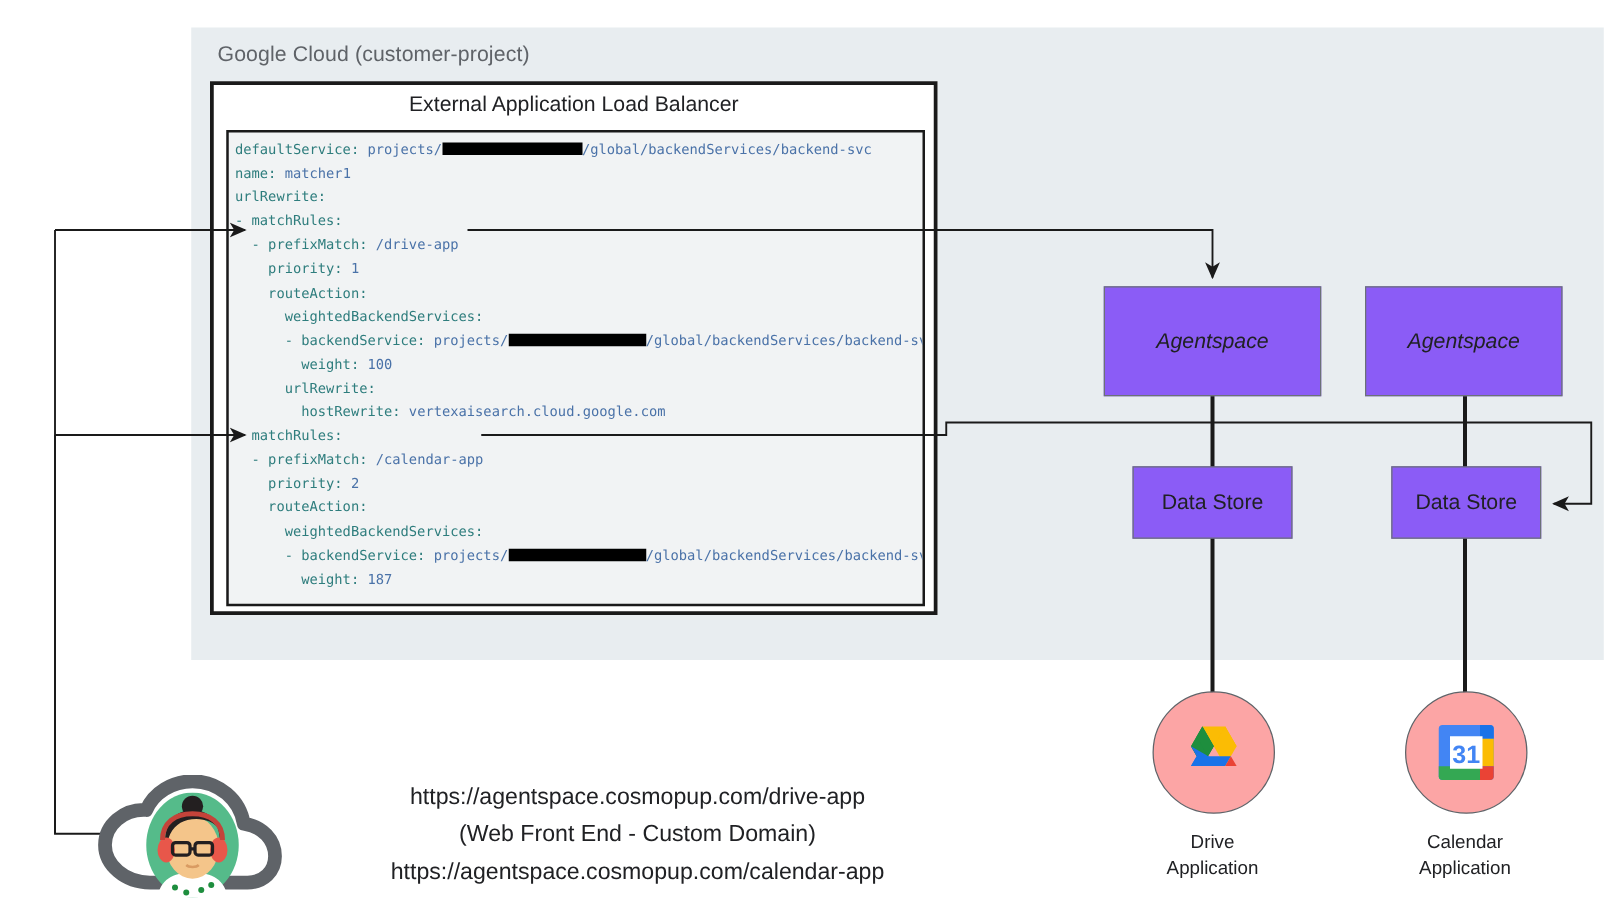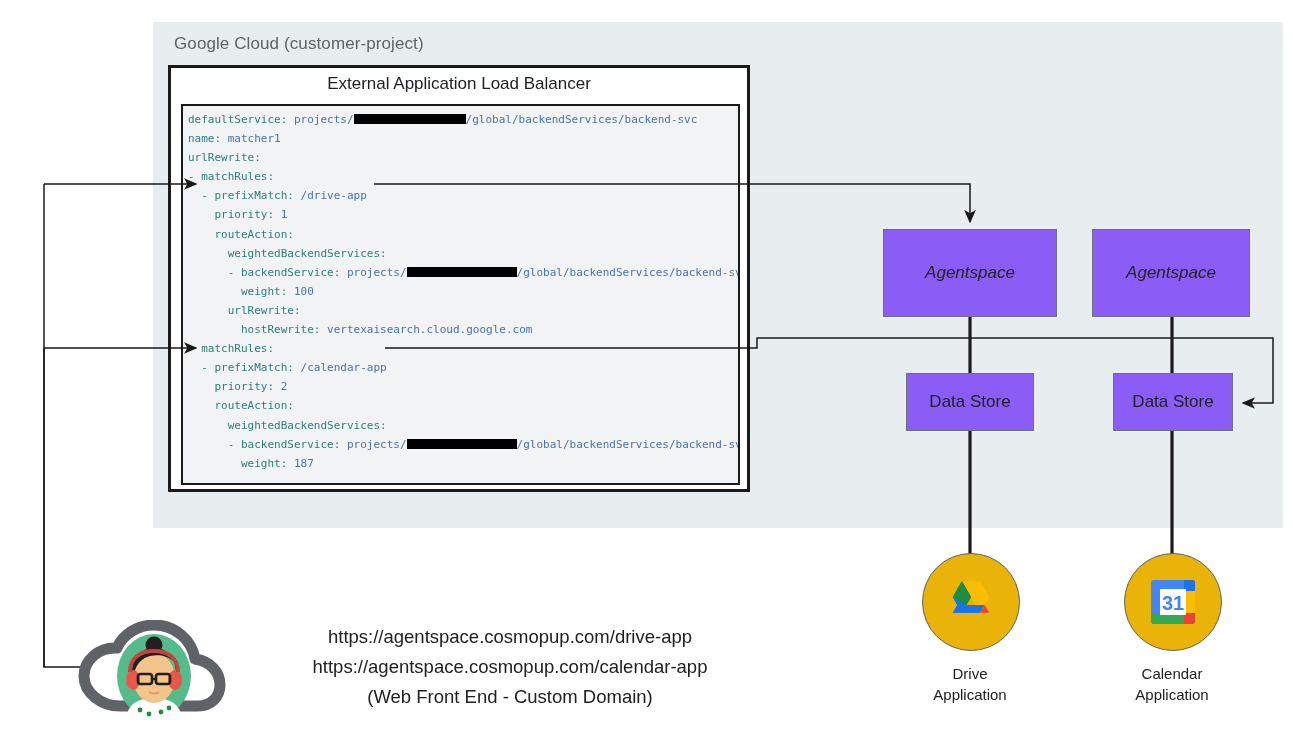--- a/index.html
+++ b/index.html
@@ -33,21 +33,21 @@
   .r2{width:110px;}
 
   
   .node{position:absolute;background:#8b5cf6;border:1.6px solid #6b7177;
         box-sizing:border-box;display:flex;align-items:center;justify-content:center;
         font-size:17px;color:#202124;}
   .node.italic{font-style:italic;}
 
   
   .appcircle{position:absolute;width:96px;height:96px;border-radius:50%;
-             background:#eab308;border:1.3px solid #5f6368;
+             background:#fca5a5;border:1.3px solid #5f6368;
              display:flex;align-items:center;justify-content:center;}
   .applabel{position:absolute;width:180px;text-align:center;font-size:15px;
             line-height:21px;color:#202124;}
 
   
   .urlblock{position:absolute;left:280px;top:622px;width:400px;text-align:center;margin-left:30px;}
   .urlblock div{font-size:18.5px;line-height:30px;color:#202124;white-space:nowrap;}
 
   
   .cloud-wrap{position:absolute;left:72px;top:620px;width:200px;height:105px;}
@@ -179,17 +179,17 @@
       <path d="M14,38 C14,24 24,17 38,17 C52,17 62,24 62,38" fill="none" stroke="#c4433a" stroke-width="4"></path>
       <rect x="22" y="40" width="14" height="10" rx="2.5" fill="none" stroke="#231f20" stroke-width="2.6"></rect>
       <rect x="40" y="40" width="14" height="10" rx="2.5" fill="none" stroke="#231f20" stroke-width="2.6"></rect>
       <path d="M36,45 L40,45" stroke="#231f20" stroke-width="2.6"></path>
       <path d="M33,58 C35,60 41,60 43,58" fill="none" stroke="#d99b62" stroke-width="2"></path>
     </svg>
   </div>
 
   <div class="urlblock">
     <div>https://agentspace.cosmopup.com/drive-app</div>
+    <div>(Web Front End - Custom Domain)</div>
     <div>https://agentspace.cosmopup.com/calendar-app</div>
-    <div>(Web Front End - Custom Domain)</div>
   </div>
 
 </div>
 
 </body></html>

